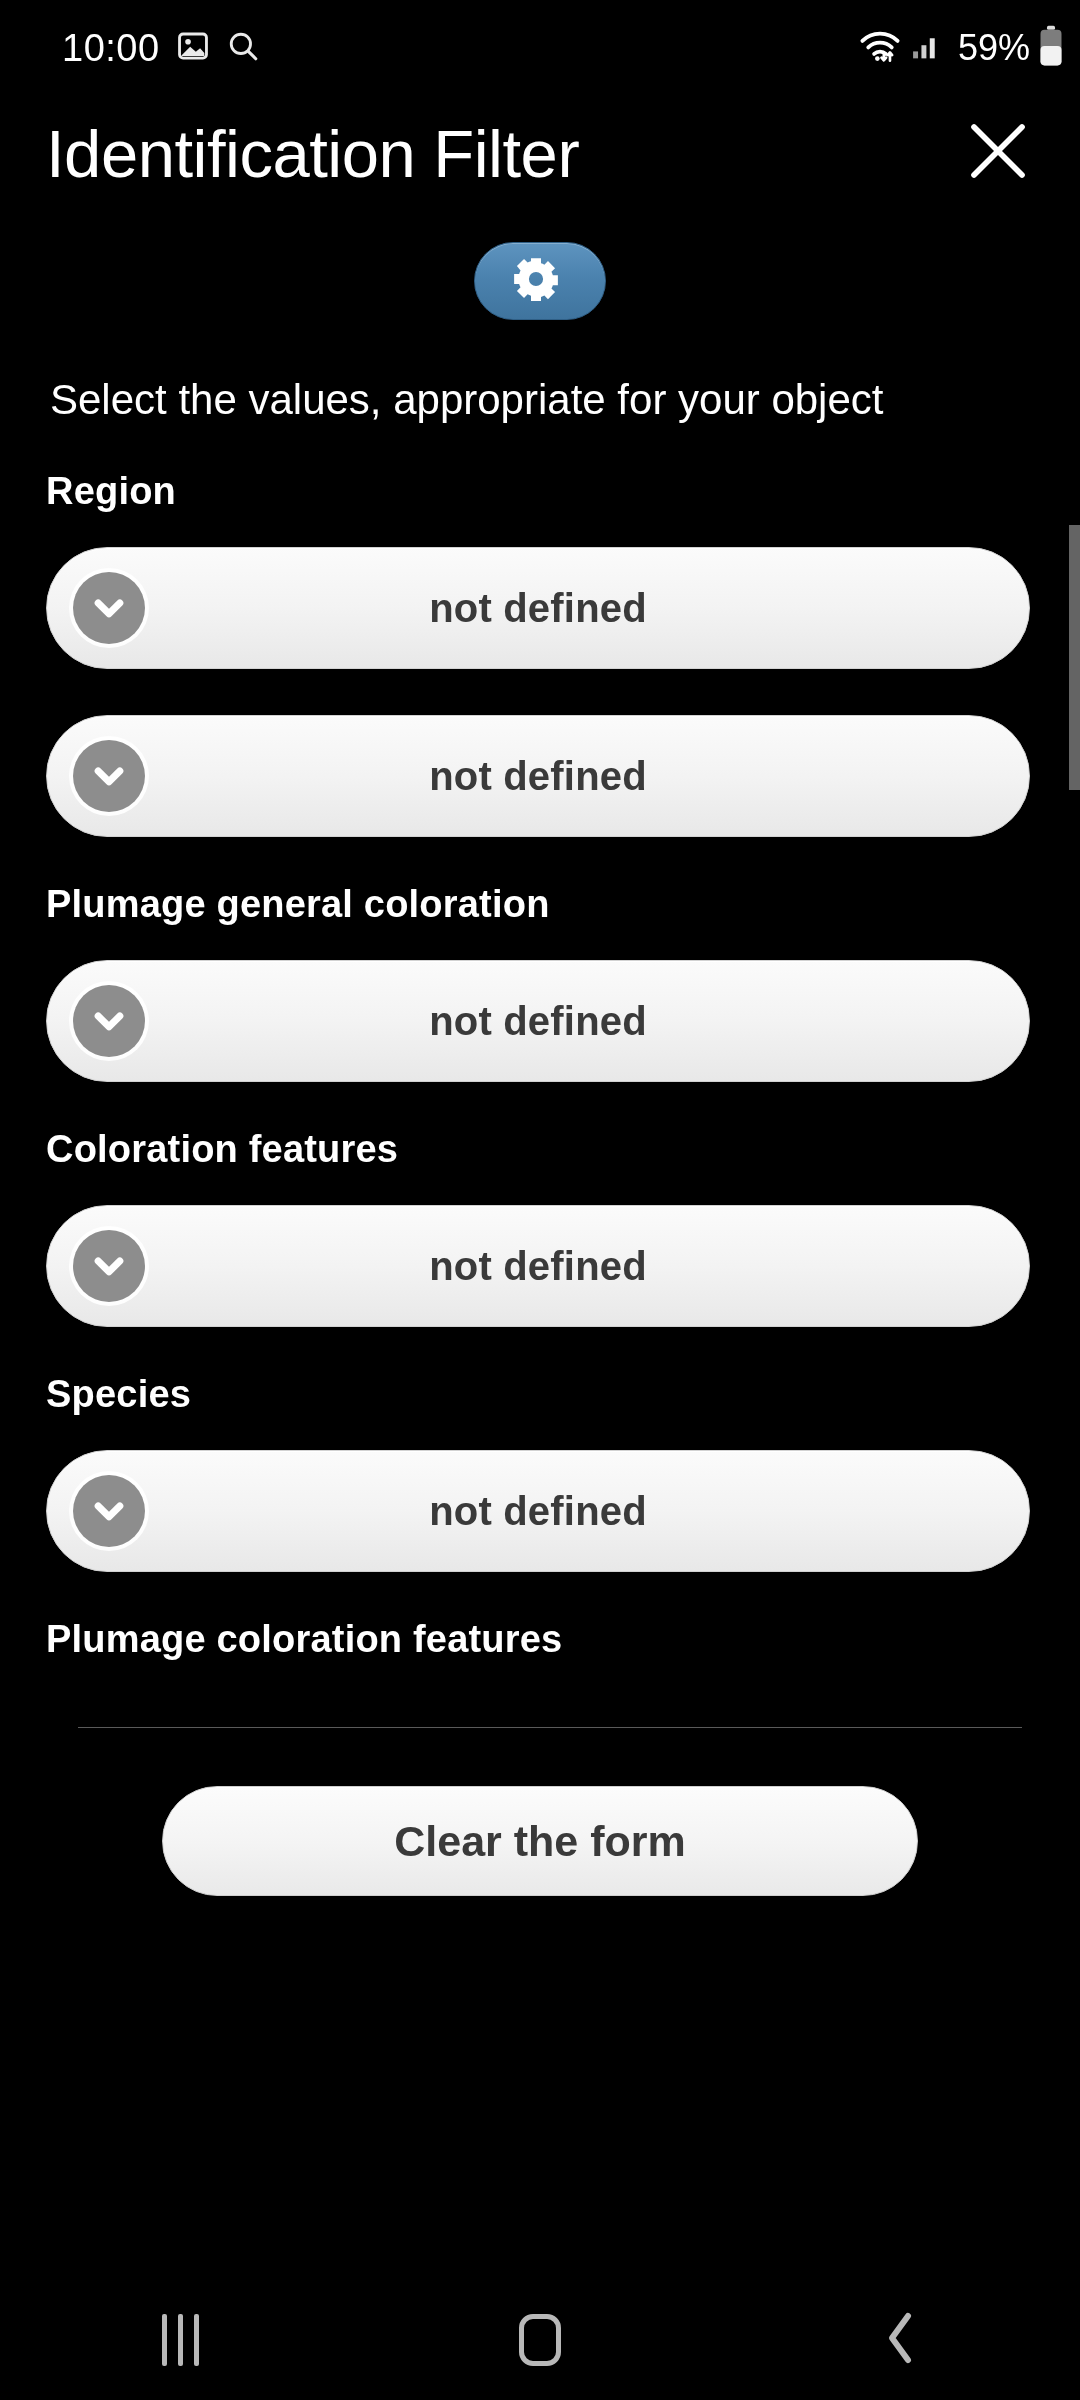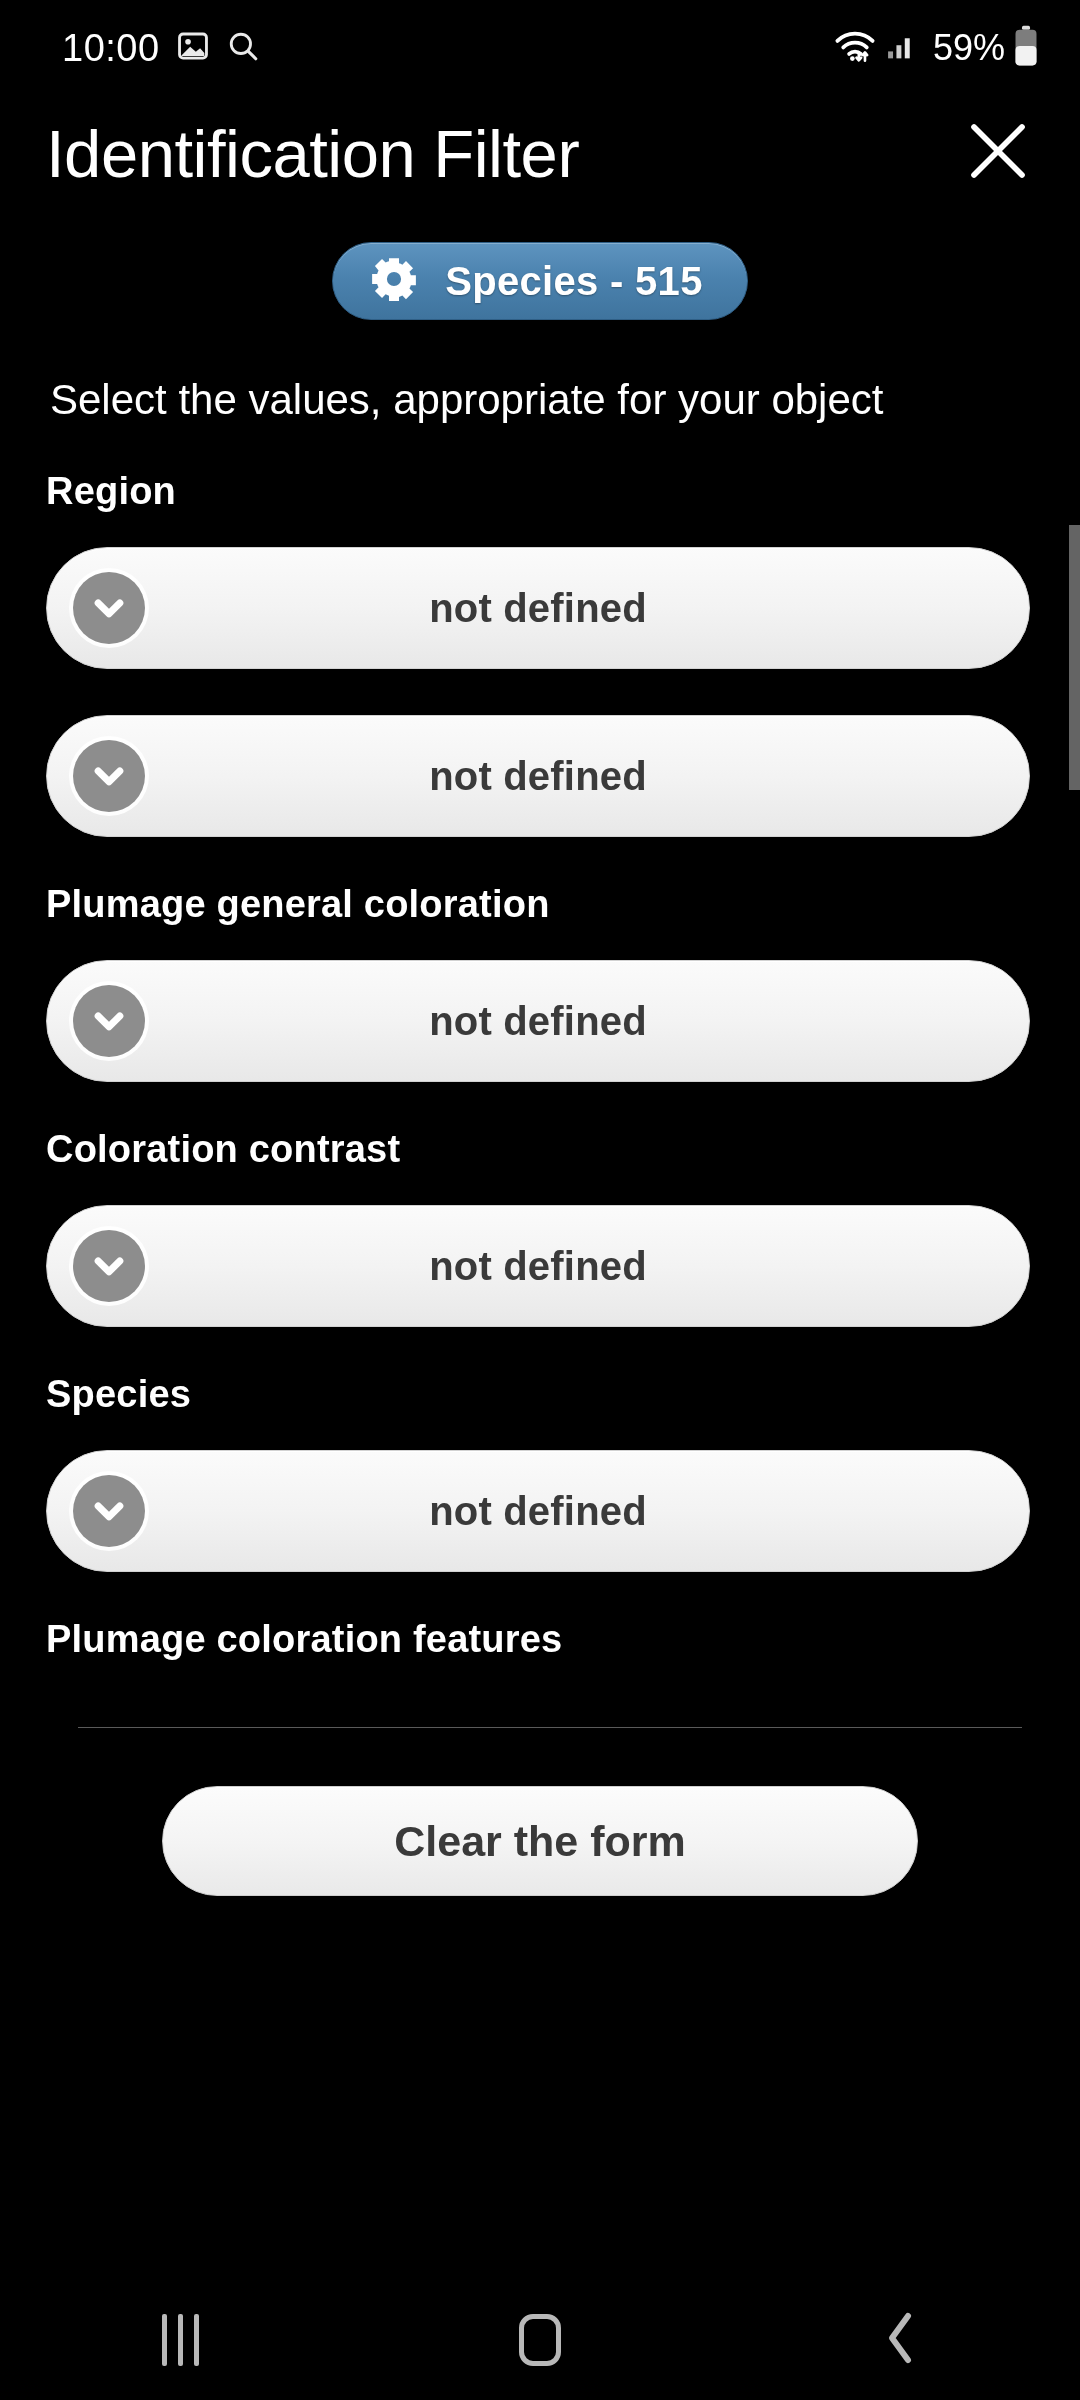--- a/index.html
+++ b/index.html
@@ -16,21 +16,21 @@
     color: #ffffff;
     position: relative;
   }
 
   
   .status-bar {
     height: 96px;
     display: flex;
     align-items: center;
     justify-content: space-between;
-    padding: 0 41px 0 62px;
+    padding: 0 16px 0 62px;
   }
   .status-left {
     display: flex;
     align-items: center;
     gap: 16px;
   }
   .status-time {
     font-size: 38px;
     font-weight: 400;
     letter-spacing: 0.5px;
@@ -294,21 +294,20 @@
   </div>
 </div>
 
 <div class="badge-row">
   <div class="species-badge">
     <span>
       <svg width="50" height="50" viewBox="0 0 24 24">
         <path fill="#ffffff" d="M9.6 2 h4.8 v2.45 a7.6 7.6 0 0 1 1.62 0.67 l1.73-1.73 3.4 3.4 -1.73 1.73 a7.6 7.6 0 0 1 0.67 1.62 H22.5 v4.8 h-2.41 a7.6 7.6 0 0 1 -0.67 1.62 l1.73 1.73 -3.4 3.4 -1.73-1.73 a7.6 7.6 0 0 1 -1.62 0.67 V22.5 H9.6 v-2.45 a7.6 7.6 0 0 1 -1.62-0.67 l-1.73 1.73 -3.4-3.4 1.73-1.73 a7.6 7.6 0 0 1 -0.67-1.62 H1.5 v-4.8 h2.41 a7.6 7.6 0 0 1 0.67-1.62 L2.85 5.79 l3.4-3.4 1.73 1.73 a7.6 7.6 0 0 1 1.62-0.67 Z M12 8.6 a3.4 3.4 0 1 0 0 6.8 a3.4 3.4 0 0 0 0-6.8 Z"></path>
       </svg>
     </span>
-    <span class="species-label">Species - 515</span>
   </div>
 </div>
 
 <div class="subtitle">Select the values, appropriate for your object</div>
 
 <div class="form">
 
   <div class="field-block">
     <div class="field-label">Region</div>
     <div class="dropdown">
@@ -338,21 +337,21 @@
       <span class="dd-chevron">
         <svg width="40" height="40" viewBox="0 0 24 24">
           <path d="M5.5 9 L12 15.5 L18.5 9" fill="none" stroke="#ffffff" stroke-width="4.2" stroke-linecap="round" stroke-linejoin="round"></path>
         </svg>
       </span>
       <span class="dd-value">not defined</span>
     </div>
   </div>
 
   <div class="field-block">
-    <div class="field-label">Coloration contrast</div>
+    <div class="field-label">Coloration features</div>
     <div class="dropdown">
       <span class="dd-chevron">
         <svg width="40" height="40" viewBox="0 0 24 24">
           <path d="M5.5 9 L12 15.5 L18.5 9" fill="none" stroke="#ffffff" stroke-width="4.2" stroke-linecap="round" stroke-linejoin="round"></path>
         </svg>
       </span>
       <span class="dd-value">not defined</span>
     </div>
   </div>
 

